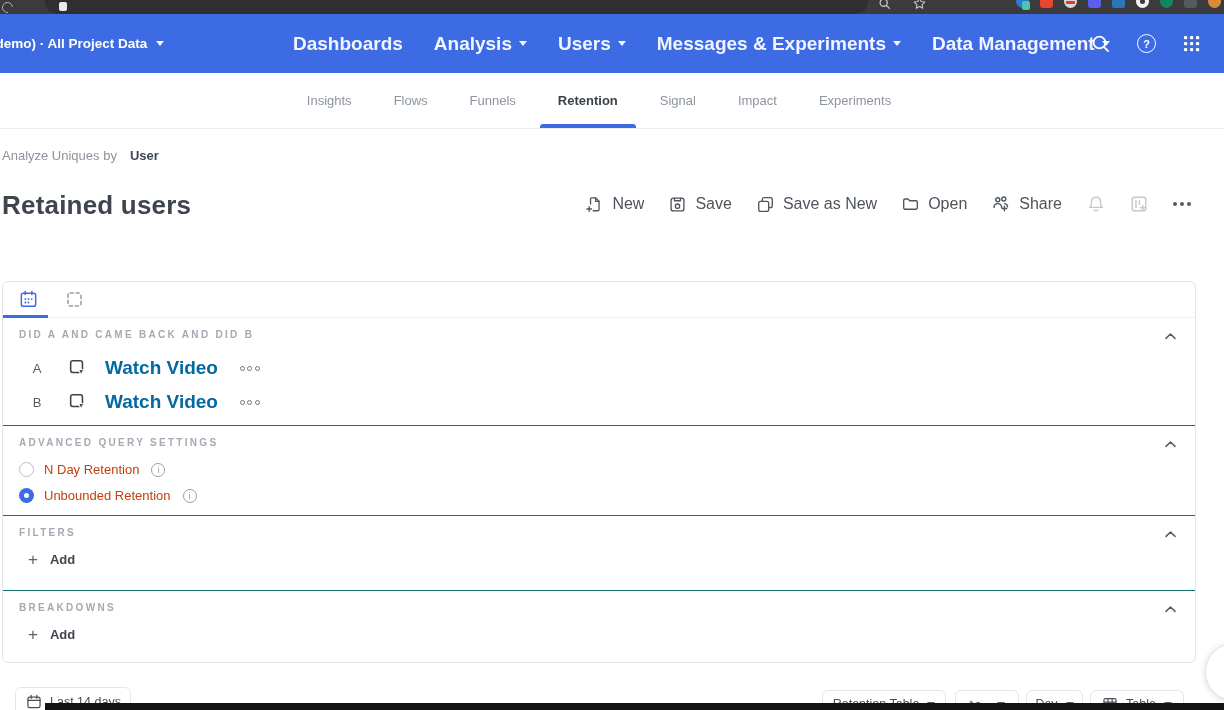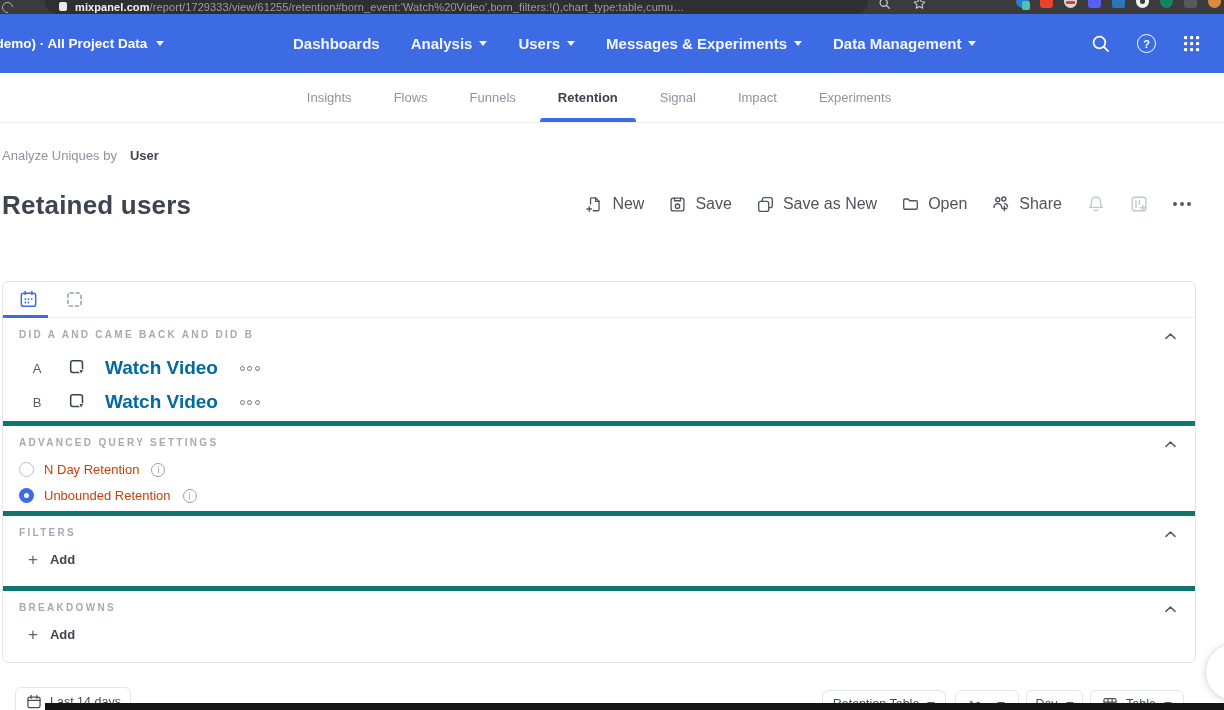--- a/index.html
+++ b/index.html
@@ -19,27 +19,27 @@
   .site-chip{width:8px;height:9px;background:#e9eaeb;border-radius:2px;margin:0 8px 2px 0;flex:none;}
   .url-text{font-size:11px;white-space:nowrap;overflow:hidden;color:#9a9c9f;letter-spacing:.1px;}
   .url-text b{color:#f2f3f4;font-weight:700;}
   .chrome-ico{position:absolute;top:-4px;color:#c3c5c7;}
   .ext-row{position:absolute;right:3px;top:-5px;display:flex;gap:11px;align-items:center;}
   .ext{width:13px;height:13px;flex:none;position:relative;}
 
   
   .navbar{position:absolute;top:14px;left:0;right:0;height:59px;background:var(--navblue);color:#fff;z-index:20;}
   .project-switcher{position:absolute;left:-9px;top:0;height:59px;display:flex;align-items:center;gap:9px;font-size:13.5px;font-weight:700;color:#fff;cursor:pointer;}
-  .nav-items{position:absolute;left:293px;top:0;height:59px;display:flex;align-items:center;gap:31px;font-size:15px;font-weight:600;}
+  .nav-items{position:absolute;left:293px;top:0;height:59px;display:flex;align-items:center;gap:31px;font-size:19px;font-weight:600;}
   .nav-item{display:flex;align-items:center;gap:7px;cursor:pointer;color:#f2f5ff;}
   .nav-right{position:absolute;right:23px;top:0;height:59px;display:flex;align-items:center;gap:26px;color:#fff;}
   .caret-w{display:inline-block;width:0;height:0;border-left:4.5px solid transparent;border-right:4.5px solid transparent;border-top:5px solid rgba(255,255,255,.95);}
 
   
-  .subnav{position:absolute;top:73px;left:0;right:0;height:50px;background:#fff;border-bottom:1px solid #ebedef;display:flex;justify-content:center;gap:34px;padding-right:26px;z-index:10;}
+  .subnav{position:absolute;top:73px;left:0;right:0;height:56px;background:#fff;border-bottom:1px solid #ebedef;display:flex;justify-content:center;gap:34px;padding-right:26px;z-index:10;}
   .rtab{position:relative;display:flex;align-items:center;font-size:13px;color:var(--txt-gray);padding:0 4px;cursor:pointer;}
   .rtab.active{color:#3b424a;font-weight:700;}
   .rtab.active::after{content:"";position:absolute;left:-14px;right:-14px;bottom:0;height:4px;background:var(--accent);border-radius:3px 3px 0 0;}
 
   
   .analyze-row{position:absolute;top:148px;left:2px;display:flex;align-items:center;gap:13px;font-size:13px;color:var(--txt-gray);}
   .analyze-entity{color:#3f4750;font-weight:700;cursor:pointer;}
   .page-title{position:absolute;top:190px;left:2px;font-size:26px;font-weight:700;color:var(--txt-dark);letter-spacing:.2px;}
   .meta-row{position:absolute;top:232px;left:3px;display:flex;gap:9px;font-size:12.5px;color:#8f969e;}
 
@@ -49,21 +49,21 @@
   .icon-muted{color:#c3c8ce;display:flex;cursor:pointer;}
   .dots-filled{display:flex;gap:3px;align-items:center;cursor:pointer;}
   .dots-filled i{width:4px;height:4px;border-radius:50%;background:#565c63;}
 
   
   .query-card{position:absolute;left:2px;top:281px;width:1194px;height:382px;background:#fff;border:1px solid #e2e5e9;border-radius:6px;z-index:5;}
   .card-tabs{position:relative;height:36px;border-bottom:1px solid #edeff2;display:flex;align-items:center;gap:27px;padding-left:16px;}
   .card-tab{display:flex;cursor:pointer;color:#9aa1a9;}
   .card-tab.active{color:var(--accent);}
   .card-tab-underline{position:absolute;left:0;bottom:-1px;width:45px;height:3px;background:var(--accent);}
-  .qsection{position:relative;border-bottom:5px solid #0f766e;padding:11px 16px 0;}
+  .qsection{position:relative;border-bottom:1px solid #0f766e;padding:11px 16px 0;}
   .qsection:last-child{border-bottom:none;}
   .sec-did{height:108px;}
   .sec-adv{height:90px;}
   .sec-filters{height:75px;}
   .sec-breakdowns{height:72px;}
   .sec-header{font-size:10px;letter-spacing:2.3px;color:var(--txt-faint);font-weight:700;}
   .collapse{position:absolute;right:16px;top:10px;color:#555b62;cursor:pointer;display:flex;}
   .qrows{margin-top:11px;}
   .qrow{display:flex;align-items:center;height:34px;}
   .step-label{width:20px;text-align:center;font-size:13px;color:#565c63;margin-left:8px;}
@@ -96,21 +96,20 @@
 </style>
 </head>
 <body>
 
 <div class="screen">
 
   <div class="chrome">
     <span class="chrome-reload"></span>
     <div class="urlbar">
       <span class="site-chip"></span>
-      <span class="url-text"><b>mixpanel.com</b><span>/report/1729333/view/61255/retention#born_event:'Watch%20Video',born_filters:!(),chart_type:table,cumu…</span></span>
     </div>
     <span class="chrome-ico" style="left:878px;">
       <svg width="13" height="13" viewBox="0 0 16 16" fill="none" stroke="currentColor" stroke-width="1.6" stroke-linecap="round">
           <circle cx="7" cy="7" r="4.4"></circle>
           <line x1="10.4" y1="10.4" x2="14" y2="14"></line>
         </svg>
     </span>
     <span class="chrome-ico" style="left:913px;">
       <svg width="13" height="13" viewBox="0 0 16 16" fill="none" stroke="currentColor" stroke-width="1.4" stroke-linejoin="round">
           <path d="M8 1.5l2 4.1 4.5.6-3.3 3.2.8 4.5L8 11.8l-4 2.1.8-4.5L1.5 6.2 6 5.6z"></path>

